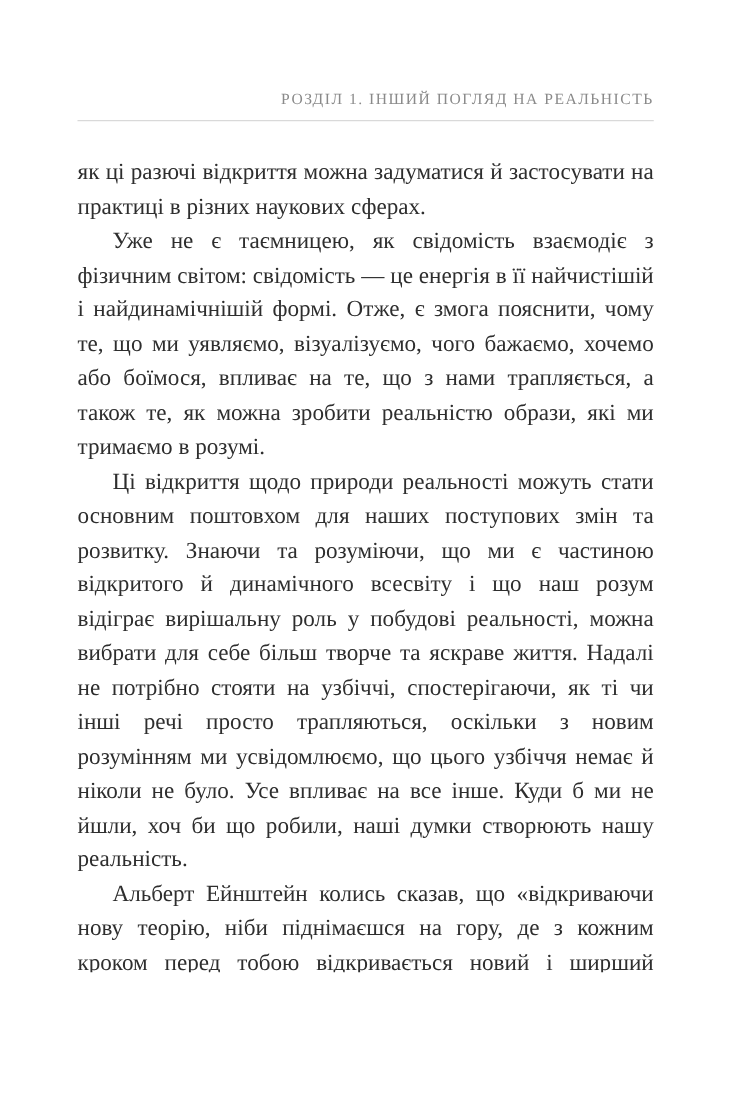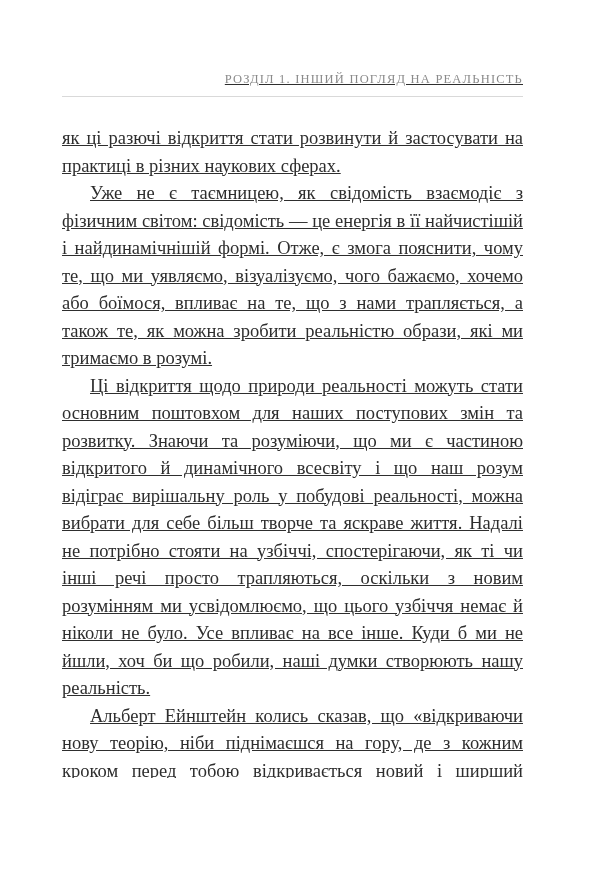--- a/index.html
+++ b/index.html
@@ -11,21 +11,20 @@
     position: relative;
     width: 600px;
     height: 778px;
     margin: 0 auto;
     background: #ffffff;
     box-sizing: border-box;
     padding: 72px 77px 0 62px;
     font-family: "Liberation Serif", "DejaVu Serif", serif;
     color: #2e2e2e;
     overflow: hidden;
-    text-decoration: underline;
   }
   .running-head {
     text-align: right;
     font-size: 12.5px;
     letter-spacing: 1.2px;
     color: #8a8a8a;
     text-transform: uppercase;
     font-family: "Liberation Serif", "DejaVu Serif", serif;
     margin: 0 0 9px 0;
     white-space: nowrap;
@@ -65,21 +64,21 @@
 </head>
 <body>
 
 <div class="page">
   <header>
     <div class="running-head">РОЗДІЛ 1. ІНШИЙ ПОГЛЯД НА РЕАЛЬНІСТЬ</div>
     <hr class="header-rule">
   </header>
 
   <main class="page-body">
-    <p class="no-indent">як ці разючі відкриття стати розвинути й застосувати на практиці в різних наукових сферах.</p>
+    <p class="no-indent">як ці разючі відкриття можна задуматися й застосувати на практиці в різних наукових сферах.</p>
     <p>Уже не є таємницею, як свідомість взаємодіє з фізичним світом: свідомість — це енергія в її найчистішій і найдинамічнішій формі. Отже, є змога пояснити, чому те, що ми уявляємо, візуалізуємо, чого бажаємо, хочемо або боїмося, впливає на те, що з нами трапляється, а також те, як можна зробити реальністю образи, які ми тримаємо в розумі.</p>
     <p>Ці відкриття щодо природи реальності можуть стати основним поштовхом для наших поступових змін та розвитку. Знаючи та розуміючи, що ми є частиною відкритого й динамічного всесвіту і що наш розум відіграє вирішальну роль у побудові реальності, можна вибрати для себе більш творче та яскраве життя. Надалі не потрібно стояти на узбіччі, спостерігаючи, як ті чи інші речі просто трапляються, оскільки з новим розумінням ми усвідомлюємо, що цього узбіччя немає й ніколи не було. Усе впливає на все інше. Куди б ми не йшли, хоч би що робили, наші думки створюють нашу реальність.</p>
     <p>Альберт Ейнштейн колись сказав, що «відкриваючи нову теорію, ніби піднімаєшся на гору, де з кожним кроком перед тобою відкривається новий і ширший краєвид». Саме так ви робите, читаючи цю книгу, і незабаром ваш ментальний підйом буде винагороджено захопливим краєвидом на ваш справжній потенціал.</p>
   </main>
 
   <footer class="page-footer">
     <div class="page-number">11</div>
   </footer>
 </div>
 

